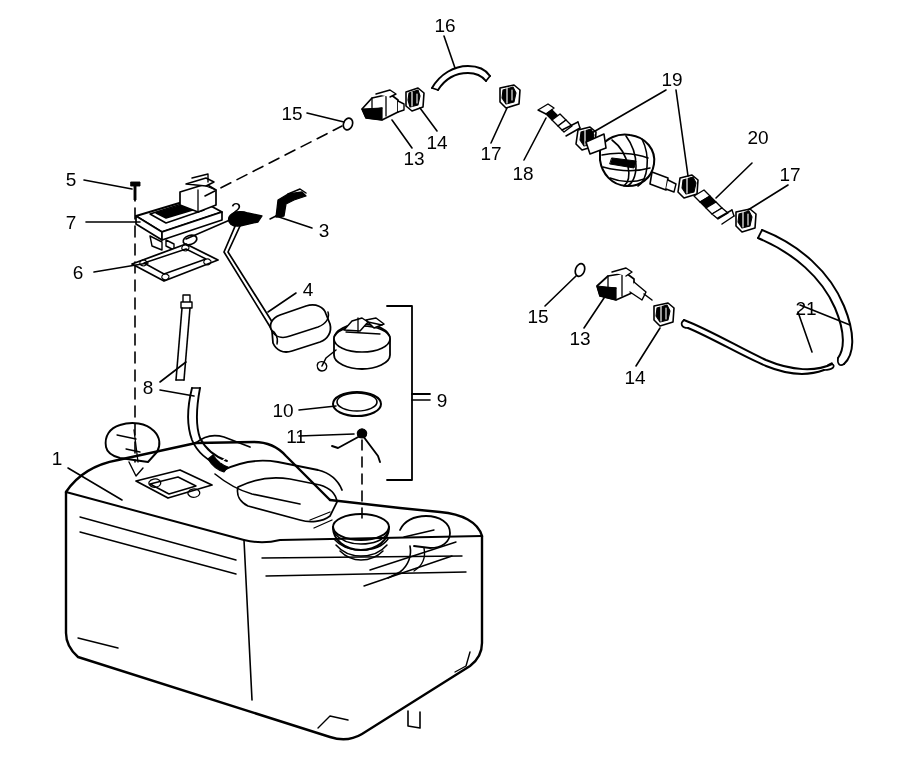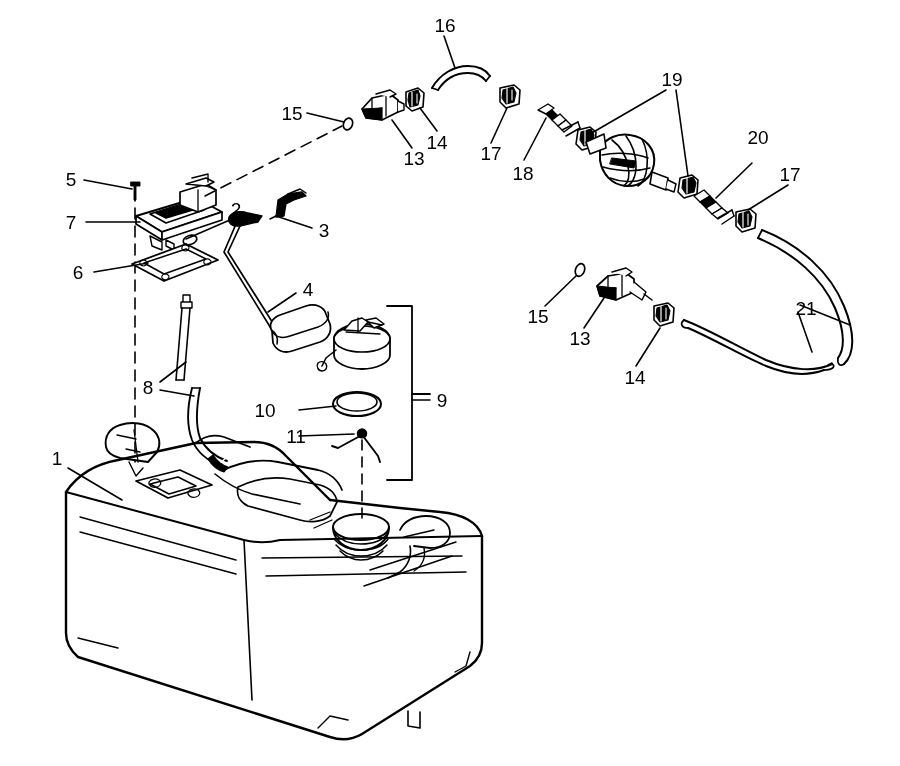--- a/index.html
+++ b/index.html
@@ -383,21 +383,21 @@
 
   <div class="callout-label" style="left:57px;  top:458px;">1</div>
   <div class="callout-label" style="left:236px; top:209px;">2</div>
   <div class="callout-label" style="left:324px; top:230px;">3</div>
   <div class="callout-label" style="left:308px; top:289px;">4</div>
   <div class="callout-label" style="left:71px;  top:179px;">5</div>
   <div class="callout-label" style="left:78px;  top:272px;">6</div>
   <div class="callout-label" style="left:71px;  top:222px;">7</div>
   <div class="callout-label" style="left:148px; top:387px;">8</div>
   <div class="callout-label" style="left:442px; top:400px;">9</div>
-  <div class="callout-label" style="left:265px; top:410px;">10</div>
+  <div class="callout-label" style="left:283px; top:410px;">10</div>
   <div class="callout-label" style="left:296px; top:436px;">11</div>
   <div class="callout-label" style="left:414px; top:158px;">13</div>
   <div class="callout-label" style="left:437px; top:142px;">14</div>
   <div class="callout-label" style="left:292px; top:113px;">15</div>
   <div class="callout-label" style="left:445px; top:25px;">16</div>
   <div class="callout-label" style="left:491px; top:153px;">17</div>
   <div class="callout-label" style="left:523px; top:165px;margin-top:8px;">18</div>
   <div class="callout-label" style="left:672px; top:79px;">19</div>
   <div class="callout-label" style="left:758px; top:137px;">20</div>
   <div class="callout-label" style="left:790px; top:174px;">17</div>

